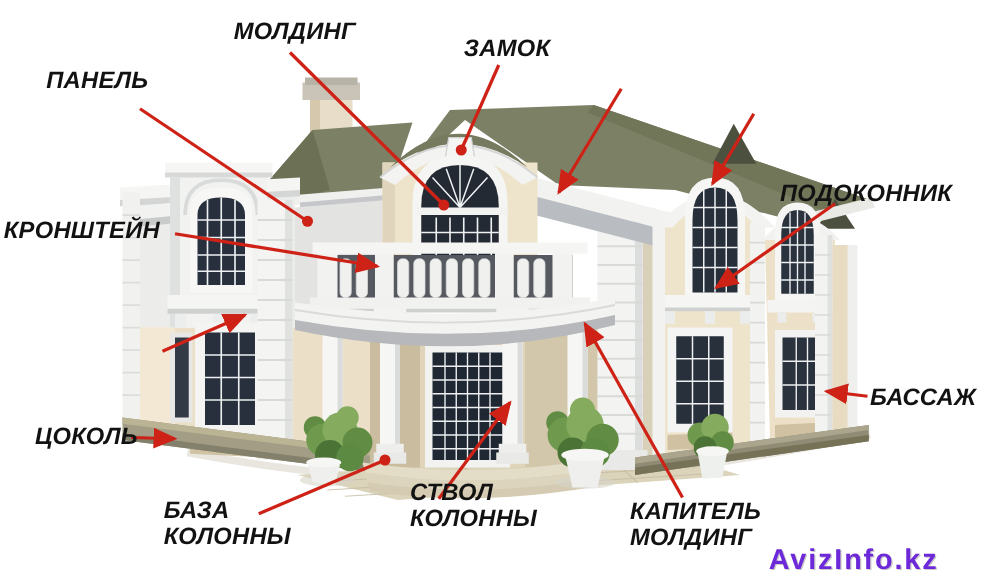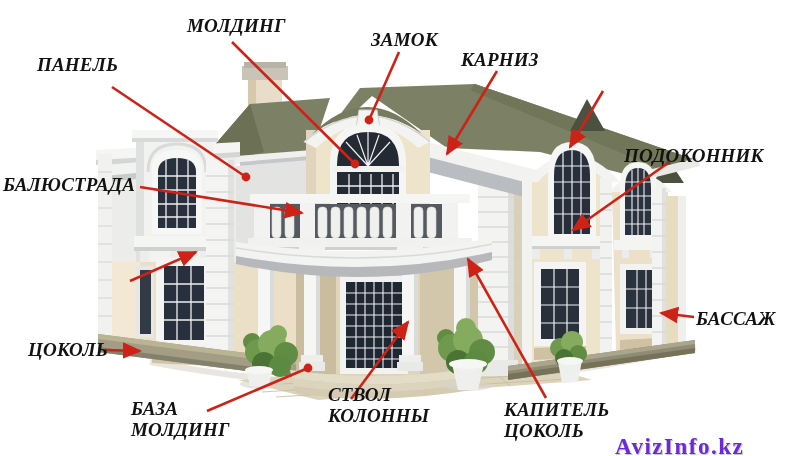--- a/index.html
+++ b/index.html
@@ -1,17 +1,17 @@
 <!DOCTYPE html>
 <html><head>
 <meta charset="utf-8">
 <style>
   html,body{margin:0;padding:0;background:#fff;}
   .stage{position:relative;width:800px;height:456px;background:#ffffff;overflow:hidden;
-         font-family:Liberation Serif, serif;}
+         font-family:Liberation Sans, sans-serif;}
   .house-svg{position:absolute;left:0;top:0;}
   .arrow-layer{position:absolute;left:0;top:0;pointer-events:none;}
   .labels-layer{position:absolute;left:0;top:0;width:800px;height:456px;pointer-events:none;}
   .label{position:absolute;font-style:italic;font-weight:700;font-size:19px;line-height:1.12;
          color:#121212;white-space:pre-line;letter-spacing:.2px;}
   .watermark{position:absolute;left:615px;top:434px;font-weight:700;font-size:23px;
          color:#6d28d9;letter-spacing:1.5px;text-shadow:1px 1px 0 #c9c9c9;}
 </style>
 </head>
 <body>
@@ -282,28 +282,27 @@
       <line x1="105" y1="350" x2="140" y2="351" stroke="#ce2217" stroke-width="2.6" marker-end="url(#ah)"></line>
       <line x1="207" y1="411" x2="308" y2="368" stroke="#ce2217" stroke-width="2.6"></line>
       <circle cx="308" cy="368" r="4.4" fill="#ce2217"></circle>
       <line x1="351" y1="399" x2="408" y2="322" stroke="#ce2217" stroke-width="2.6" marker-end="url(#ah)"></line>
       <line x1="546" y1="398" x2="468" y2="259" stroke="#ce2217" stroke-width="2.6" marker-end="url(#ah)"></line>
     </svg>
 
   <div class="labels-layer">
       <div class="label" style="left: 187px; top: 15px;">МОЛДИНГ</div>
       <div class="label" style="left: 371px; top: 29px;">ЗАМОК</div>
-      <div class="label" style="left: 461px; top: 49px;">КАРНИЗ</div>
       <div class="label" style="left: 624px; top: 145px;">ПОДОКОННИК</div>
       <div class="label" style="left: 37px; top: 54px;">ПАНЕЛЬ</div>
-      <div class="label" style="left: 3px; top: 174px;">БАЛЮСТРАДА</div>
+      <div class="label" style="left: 3px; top: 174px;">КРОНШТЕЙН</div>
       <div class="label" style="left: 696px; top: 308px;">БАССАЖ</div>
       <div class="label" style="left: 28px; top: 339px;">ЦОКОЛЬ</div>
       <div class="label" style="left: 131px; top: 398px;">БАЗА
-МОЛДИНГ</div>
+КОЛОННЫ</div>
       <div class="label" style="left: 328px; top: 384px;">СТВОЛ
 КОЛОННЫ</div>
       <div class="label" style="left: 504px; top: 399px;">КАПИТЕЛЬ
-ЦОКОЛЬ</div>
+МОЛДИНГ</div>
     </div>
 
   <div class="watermark">AvizInfo.kz</div>
 </div>
 
 </body></html>

